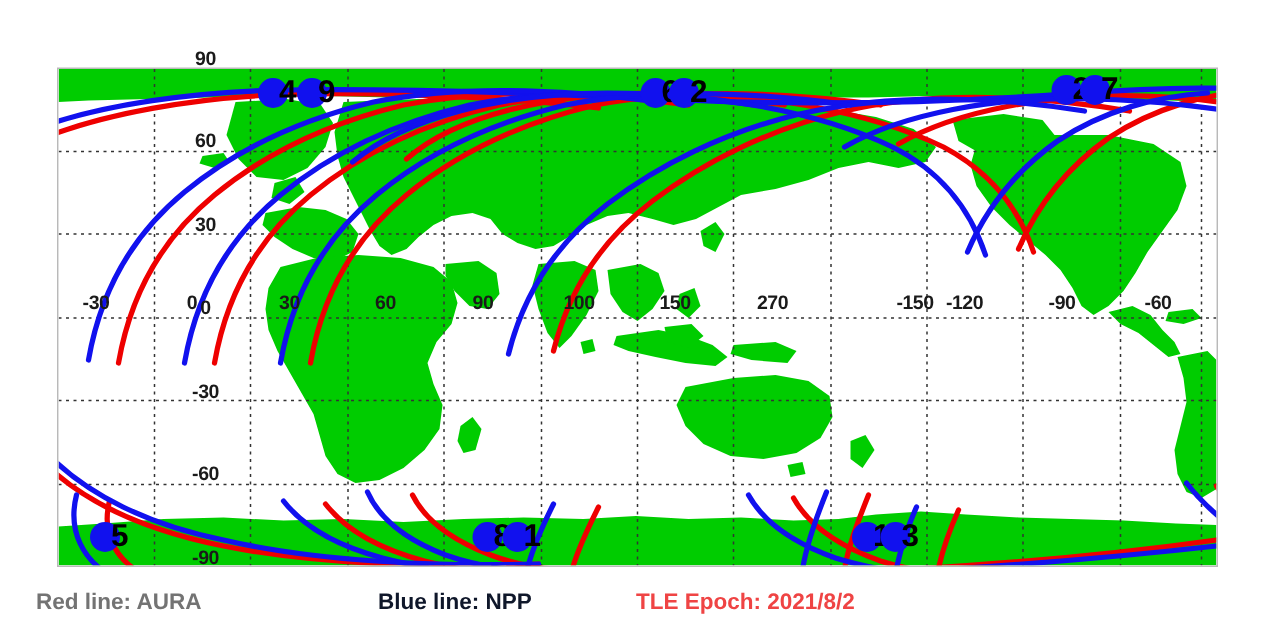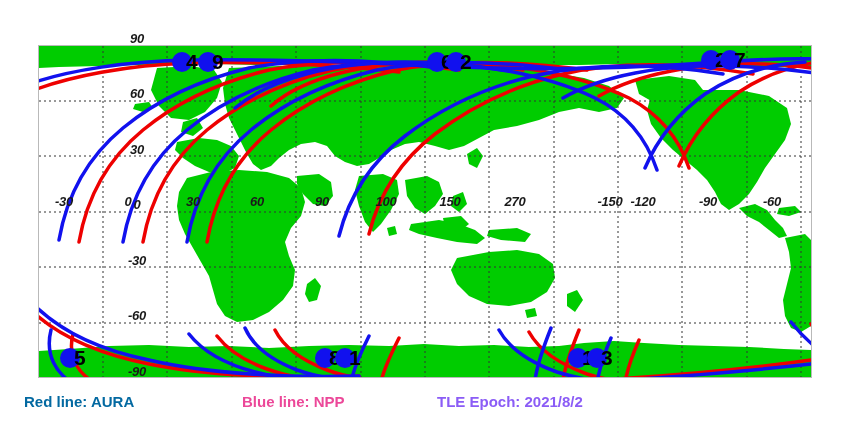--- a/index.html
+++ b/index.html
@@ -15,21 +15,20 @@
     background:#ffffff;border:1px solid #b9b9b9;box-sizing:border-box;
     overflow:hidden;
   }
   #map-svg{position:absolute;left:0;top:0;width:772px;height:331px;display:block;}
 
   
   .tick{
     position:absolute;color:#1a1a1a;font-weight:bold;font-size:13px;
     font-family:"Liberation Sans",sans-serif;white-space:nowrap;
     letter-spacing:-0.3px;
-    font-style:italic;
   }
   .tick.lon{transform:translateX(-50%);}
   .tick.lat{transform:translateX(-50%);}
 
   
   .sat-marker{position:absolute;transform:translate(-50%,-50%);}
   .sat-dot{
     width:20px;height:20px;border-radius:50%;background:#1111ee;
     display:block;
   }
@@ -41,23 +40,23 @@
   }
 
   
   #legend{
     position:absolute;left:0;top:393px;width:850px;height:26px;
   }
   .legend-item{
     position:absolute;font-size:15px;font-weight:bold;
     font-family:"Liberation Sans",sans-serif;white-space:nowrap;
   }
-  #legend-red{left:24px;top:0;color:#0369a1;}
-  #legend-blue{left:242px;top:0;color:#ec4899;}
-  #legend-epoch{left:437px;top:0;color:#8b5cf6;}
+  #legend-red{left:24px;top:0;color:#737373;}
+  #legend-blue{left:252px;top:0;color:#0f172a;}
+  #legend-epoch{left:424px;top:0;color:#ef4444;}
 </style>
 </head>
 <body>
 
 <div id="root">
 
   <div id="map-frame">
     <svg id="map-svg" viewBox="0 0 772 331" preserveAspectRatio="none">
       <defs>
         <clipPath id="plotclip">

